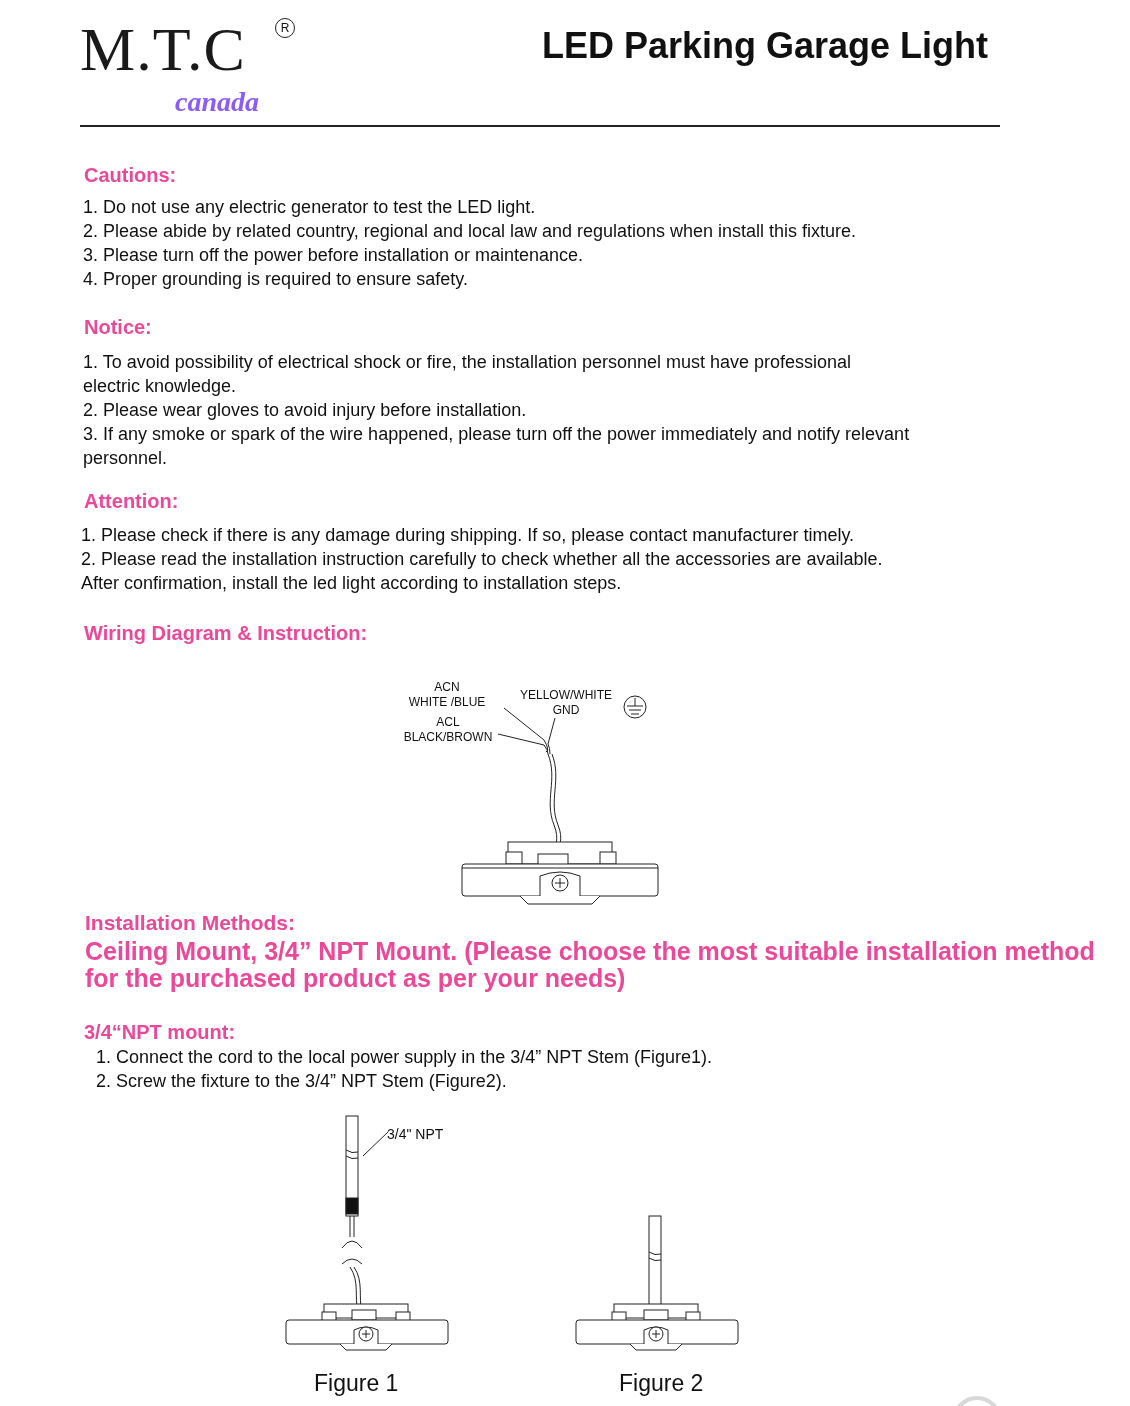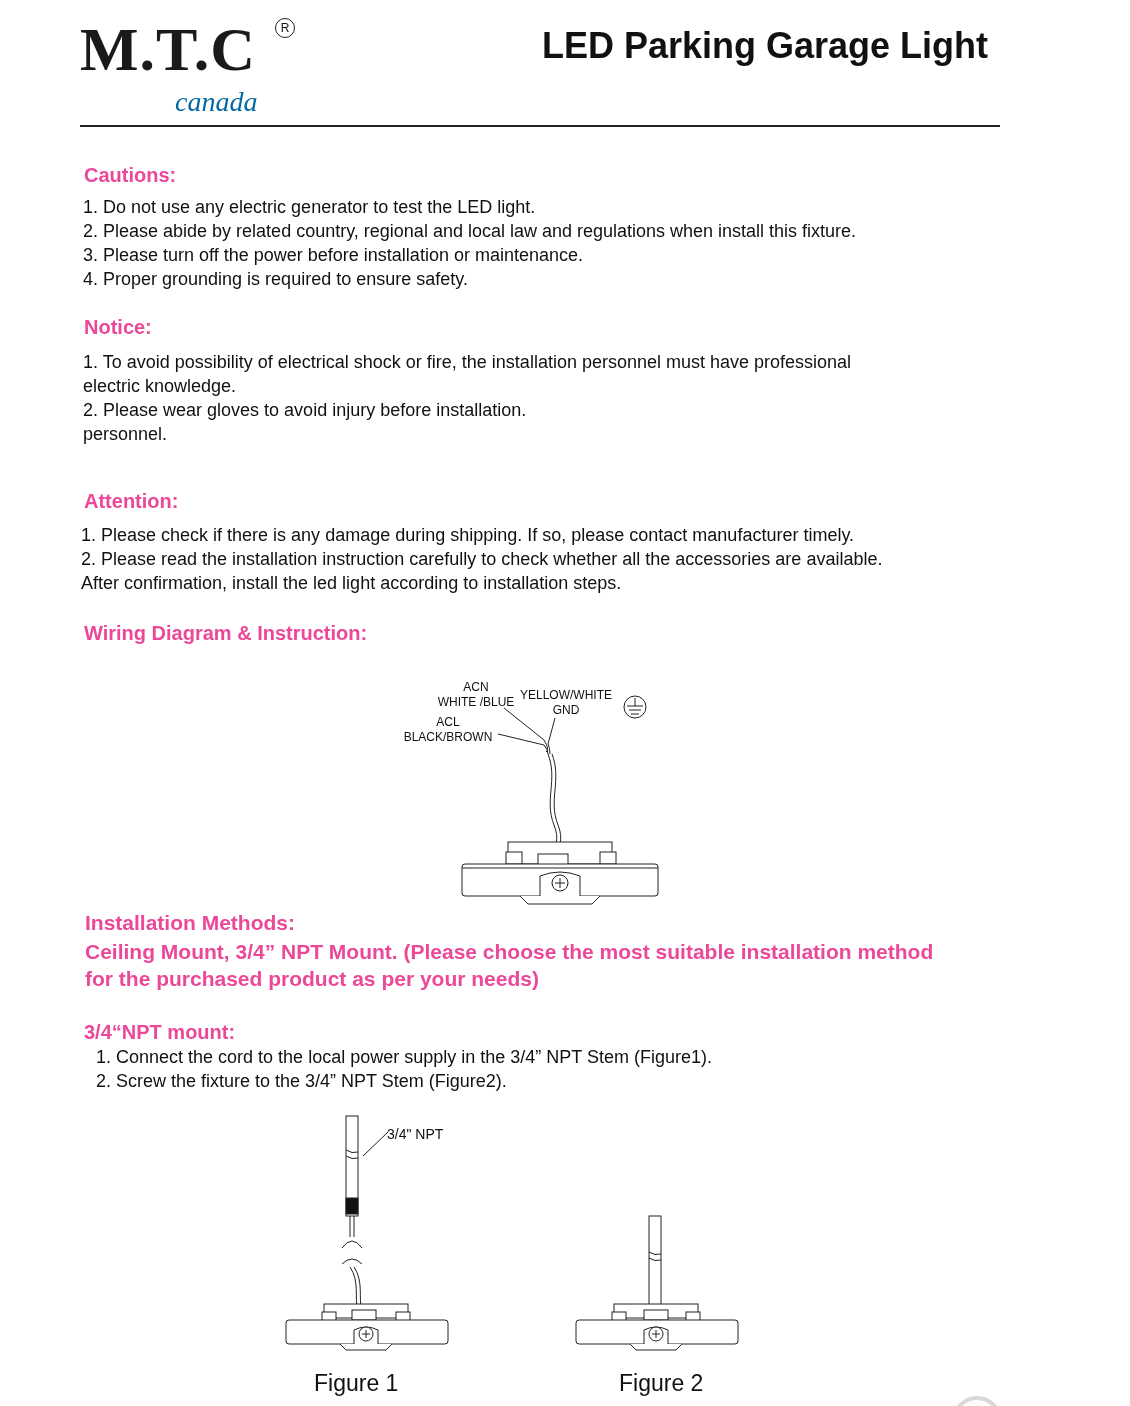--- a/index.html
+++ b/index.html
@@ -1,20 +1,20 @@
 <!DOCTYPE html>
 <html><head>
 <meta charset="utf-8">
 <style>
   html, body { margin:0; padding:0; background:#ffffff; }
   body { width:1130px; height:1406px; position:relative; overflow:hidden; color:#111; font-family:"Liberation Sans", sans-serif; }
   .abs { position:absolute; }
-  .logo-main { left:80px; top:18px; font-family:"Liberation Serif", serif; font-weight:bold; font-size:62px; letter-spacing:1px; color:#1a1a1a; line-height:1; }
+  .logo-main { left:80px; top:18px; font-family:"Liberation Serif", serif; font-weight:normal; font-size:62px; letter-spacing:1px; color:#1a1a1a; line-height:1; }
   .logo-reg { left:275px; top:18px; width:18px; height:18px; border:1.5px solid #222; border-radius:50%; font-size:12px; text-align:center; line-height:18px; font-family:"Liberation Sans", sans-serif; }
-  .logo-sub { left:175px; top:86px; font-family:"Liberation Serif", serif; font-style:italic; font-weight:normal; font-size:28px; color:#0369a1; }
+  .logo-sub { left:175px; top:86px; font-family:"Liberation Serif", serif; font-style:italic; font-weight:bold; font-size:28px; color:#8b5cf6; }
   .title { left:500px; top:20px; width:530px; text-align:center; font-weight:bold; font-size:36px; line-height:51px; color:#111; }
   .rule { left:80px; top:125px; width:920px; height:2px; background:#222; }
   .h { font-weight:bold; font-size:20px; color:#ec4899; }
   .list { font-size:18px; line-height:24px; color:#111; }
   .list div { white-space:nowrap; }
   .diag-label { font-size:12px; color:#111; text-align:center; line-height:15px; }
   .fig-caption { font-size:23px; color:#111; }
 </style>
 </head>
 <body>
@@ -33,33 +33,34 @@
   <div>2. Please abide by related country, regional and local law and regulations when install this fixture.</div>
   <div>3. Please turn off the power before installation or maintenance.</div>
   <div>4. Proper grounding is required to ensure safety.</div>
 </div>
 
 <div class="abs h" style="left:84px; top:316px;">Notice:</div>
 <div class="abs list" style="left:83px; top:350px;">
   <div>1. To avoid possibility of electrical shock or fire, the installation personnel must have professional</div>
   <div>electric knowledge.</div>
   <div>2. Please wear gloves to avoid injury before installation.</div>
+  <div>3. If any smoke or spark of the wire happened, please turn off the power immediately and notify relevant</div>
   <div>personnel.</div>
 </div>
 
 <div class="abs h" style="left:84px; top:490px;">Attention:</div>
 <div class="abs list" style="left:81px; top:523px;">
   <div>1. Please check if there is any damage during shipping. If so, please contact manufacturer timely.</div>
   <div>2. Please read the installation instruction carefully to check whether all the accessories are available.</div>
   <div>After confirmation, install the led light according to installation steps.</div>
 </div>
 
 <div class="abs h" style="left:84px; top:622px;">Wiring Diagram &amp; Instruction:</div>
 
-<div class="abs diag-label" style="left:426px; top:680px; width:100px;">
+<div class="abs diag-label" style="left:397px; top:680px; width:100px;">
   <div>ACN</div>
   <div>WHITE /BLUE</div>
 </div>
 <div class="abs diag-label" style="left:398px; top:715px; width:100px;">
   <div>ACL</div>
   <div>BLACK/BROWN</div>
 </div>
 <div class="abs diag-label" style="left:512px; top:688px; width:108px;">
   <div>YELLOW/WHITE</div>
   <div>GND</div>
@@ -95,21 +96,21 @@
     <line x1="22" y1="178" x2="218" y2="178"></line>
     <path d="M100 206 L100 186 Q120 178 140 186 L140 206"></path>
     <circle cx="120" cy="193" r="8"></circle>
     <line x1="115" y1="193" x2="125" y2="193"></line>
     <line x1="120" y1="188" x2="120" y2="198"></line>
     <path d="M80 206 L88 214 L152 214 L160 206"></path>
   </g>
 </svg>
 
 <div class="abs h" style="left:85px; top:911px; font-size:21px;">Installation Methods:</div>
-<div class="abs h" style="left:85px; top:938px; font-size:21px; line-height:27px; white-space:nowrap;">
+<div class="abs h" style="left:85px; top:938px; font-size:25px; line-height:27px; white-space:nowrap;">
   <div>Ceiling Mount, 3/4” NPT Mount. (Please choose the most suitable installation method</div>
   <div>for the purchased product as per your needs)</div>
 </div>
 
 <div class="abs h" style="left:84px; top:1021px;">3/4“NPT mount:</div>
 <div class="abs list" style="left:96px; top:1045px;">
   <div>1. Connect the cord to the local power supply in the 3/4” NPT Stem (Figure1).</div>
   <div>2. Screw the fixture to the  3/4” NPT Stem (Figure2).</div>
 </div>
 

